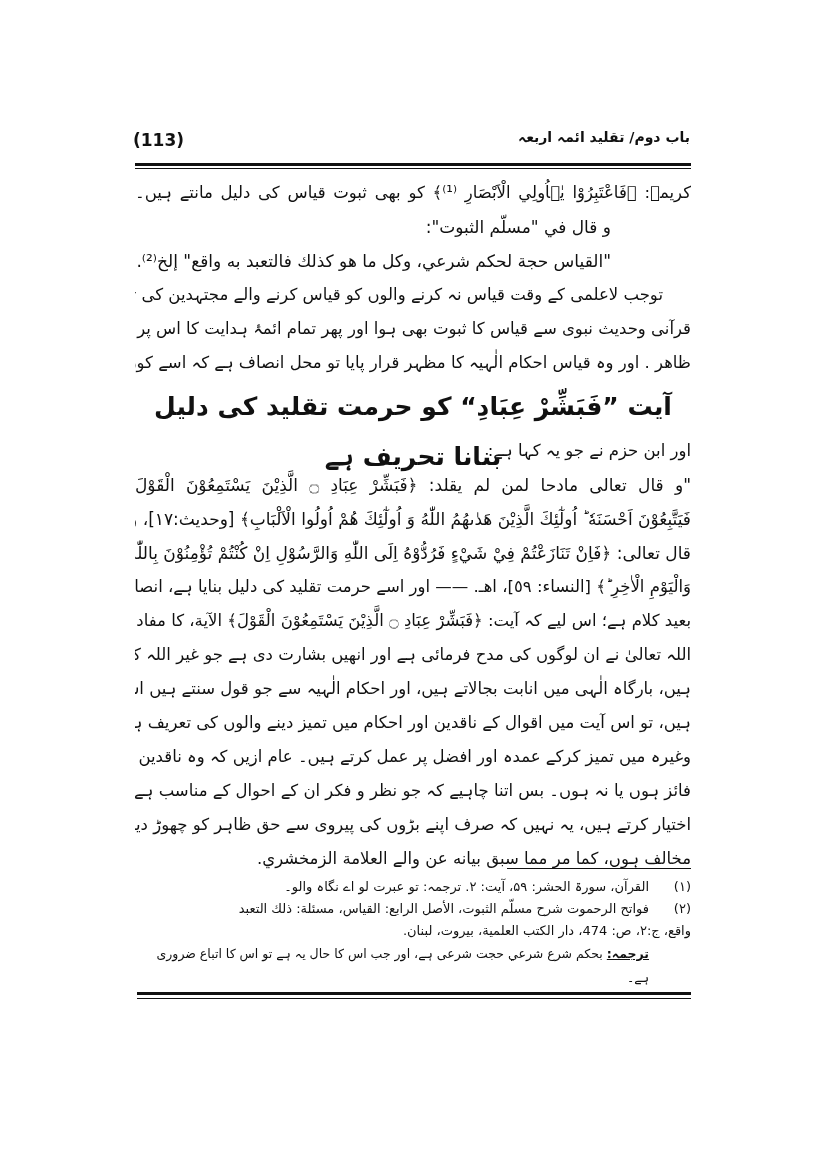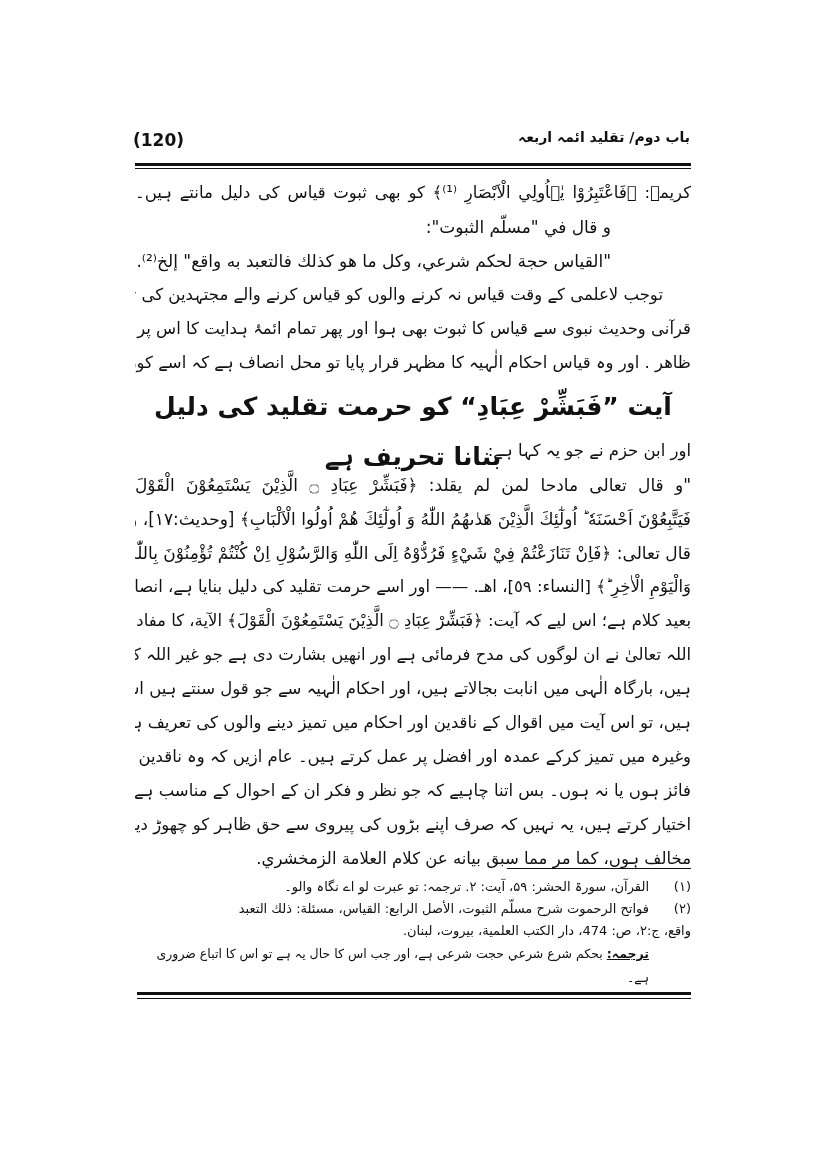--- a/index.html
+++ b/index.html
@@ -30,21 +30,21 @@
   .fn-trans { font-size:12.5px; line-height:24px; text-align:right; padding-right:42px; }
   .fn-trans b { font-weight:bold;text-decoration:underline; }
   .rule-bot1 { position:absolute; left:137px; width:554px; top:992px; height:3px; background:#111; }
   .rule-bot2 { position:absolute; left:137px; width:554px; top:998px; height:1px; background:#111; }
 </style>
 </head>
 <body>
 
 <div class="page">
 
-  <div class="hdr-left">(120)</div>
+  <div class="hdr-left">(113)</div>
   <div class="hdr-right">باب دوم/ تقلید ائمہ اربعہ</div>
   <div class="rule-top1"></div>
   <div class="rule-top2"></div>
 
   <div class="body">
     <div class="line">کریمہ: ﴿فَاعْتَبِرُوْا يٰۤاُولِي الْاَبْصَارِ ⁽¹⁾﴾ کو بھی ثبوت قیاس کی دلیل مانتے ہیں۔</div>
     <div class="line short arabic indent2">و قال في "مسلّم الثبوت":</div>
     <div class="line short arabic indent2">"القياس حجة لحكم شرعي، وكل ما هو كذلك فالتعبد به واقع" إلخ⁽²⁾.</div>
     <div class="line indent">توجب لاعلمی کے وقت قیاس نہ کرنے والوں کو قیاس کرنے والے مجتہدین کی تقلید لازم ہوئی اور نص</div>
     <div class="line">قرآنی وحدیث نبوی سے قیاس کا ثبوت بھی ہوا اور پھر تمام ائمۂ ہدایت کا اس پر اجماع بھی منعقد ہوا، کما هو</div>
@@ -57,21 +57,21 @@
     <div class="line arabic">فَيَتَّبِعُوْنَ اَحْسَنَهٗ ؕ اُولٰٓئِكَ الَّذِيْنَ هَدٰىهُمُ اللّٰهُ وَ اُولٰٓئِكَ هُمْ اُولُوا الْاَلْبَابِ﴾ [وحدیث:١٧]، و</div>
     <div class="line arabic">قال تعالى: ﴿فَاِنْ تَنَازَعْتُمْ فِيْ شَيْءٍ فَرُدُّوْهُ اِلَى اللّٰهِ وَالرَّسُوْلِ اِنْ كُنْتُمْ تُؤْمِنُوْنَ بِاللّٰهِ</div>
     <div class="line">وَالْيَوْمِ الْاٰخِرِ ؕ﴾ [النساء: ٥٩]، اهـ. —— اور اسے حرمت تقلید کی دلیل بنایا ہے، انصاف سے بہت</div>
     <div class="line">بعید کلام ہے؛ اس لیے کہ آیت: ﴿فَبَشِّرْ عِبَادِ ۝ الَّذِيْنَ يَسْتَمِعُوْنَ الْقَوْلَ﴾ الآية، کا مفاد یہ ہے کہ</div>
     <div class="line">اللہ تعالیٰ نے ان لوگوں کی مدح فرمائی ہے اور انھیں بشارت دی ہے جو غیر اللہ کی عبادت سے اجتناب کرتے</div>
     <div class="line">ہیں، بارگاہ الٰہی میں انابت بجالاتے ہیں، اور احکام الٰہیہ سے جو قول سنتے ہیں اس میں احسن وافضل اختیار کرتے</div>
     <div class="line">ہیں، تو اس آیت میں اقوال کے ناقدین اور احکام میں تمیز دینے والوں کی تعریف ہوئی، جو کہ حسن اور احسن</div>
     <div class="line">وغیرہ میں تمیز کرکے عمدہ اور افضل پر عمل کرتے ہیں۔ عام ازیں کہ وہ ناقدین و ممیزین اجتہاد مطلق کے مرتبے پر</div>
     <div class="line">فائز ہوں یا نہ ہوں۔ بس اتنا چاہیے کہ جو نظر و فکر ان کے احوال کے مناسب ہے اسے ادا کرکے احسن اور افضل</div>
     <div class="line">اختیار کرتے ہیں، یہ نہیں کہ صرف اپنے بڑوں کی پیروی سے حق ظاہر کو چھوڑ دیں، گو ان کے افعال حق کے</div>
-    <div class="line short">مخالف ہوں، كما مر مما سبق بيانه عن كلام العلامة الزمخشري.</div>
+    <div class="line short">مخالف ہوں، كما مر مما سبق بيانه عن والے العلامة الزمخشري.</div>
   </div>
 
   <div class="fn-sep"></div>
 
   <div class="footnotes">
     <div class="fn">
       <span class="fn-num">(١)</span>
       <span class="fn-text">القرآن، سورۃ الحشر: ۵۹، آیت: ۲. ترجمہ: تو عبرت لو اے نگاہ والو۔</span>
     </div>
     <div class="fn">

